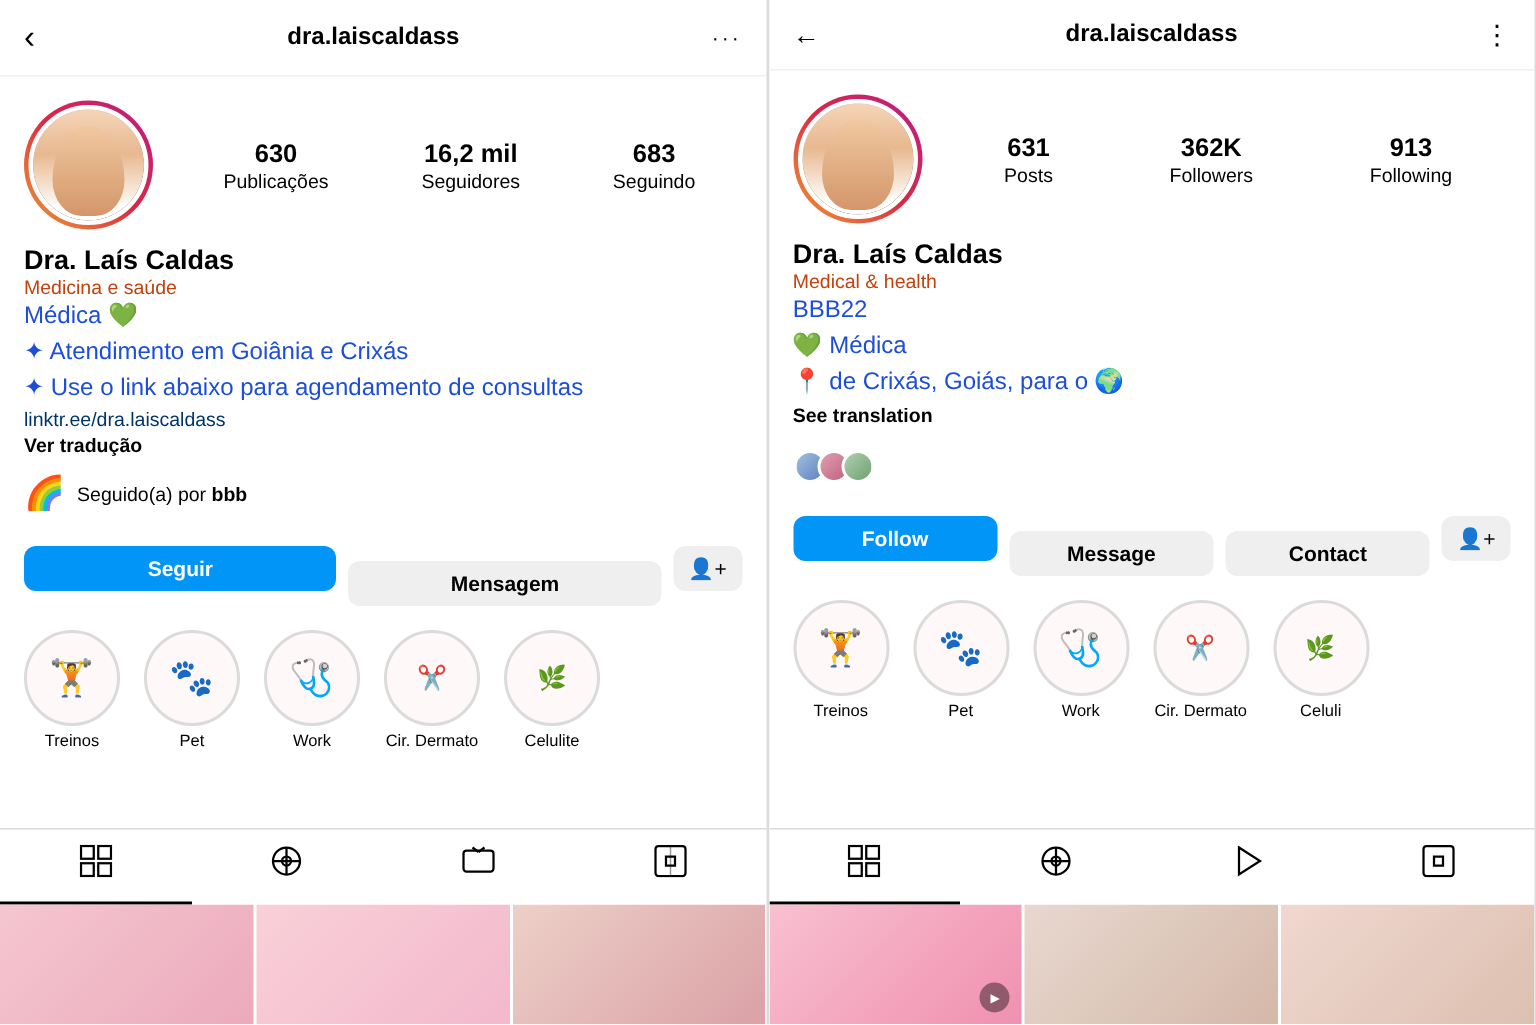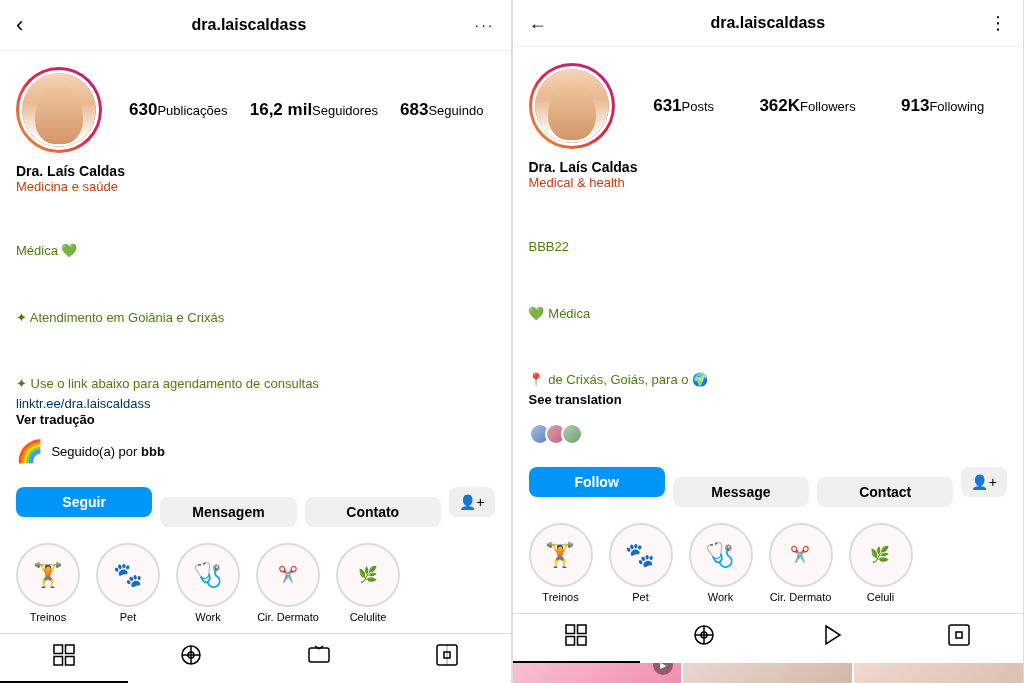--- a/index.html
+++ b/index.html
@@ -77,51 +77,50 @@
       justify-content: center;
       overflow: hidden;
     }
     .stats-row {
       display: flex;
       flex: 1;
       justify-content: space-around;
     }
     .stat-item {
       display: flex;
-      flex-direction: row;
+      flex-direction: column;
       align-items: center;
     }
     .stat-num {
       font-size: 17px;
       font-weight: 700;
       color: #000;
     }
     .stat-label {
       font-size: 13px;
       color: #000;
     }
 
     
     .bio-section {
       padding: 0 16px 8px;
     }
     .bio-name {
-      font-size: 14px;
+      font-size: 18px;
       font-weight: 700;
       color: #000;
     }
     .bio-category {
       font-size: 13px;
       color: #c2410c;
     }
     .bio-text {
-      font-size: 13px;
-      color: #4d7c0f;
+      font-size: 16px;
+      color: #1d4ed8;
       line-height: 1.5;
-      margin-top: 47px;
     }
     .bio-link {
       font-size: 13px;
       color: #003569;
       text-decoration: none;
     }
     .bio-translation {
       font-size: 13px;
       font-weight: 600;
       color: #000;
@@ -369,21 +368,20 @@
   <div class="seguido-row">
     <span class="seguido-emoji">🌈</span>
     <span class="seguido-text">
       Seguido(a) por <strong>bbb</strong>
     </span>
   </div>
 
   <div class="action-buttons">
     <button class="btn-follow">Seguir</button>
     <button class="btn-outline">Mensagem</button>
-    <button class="btn-outline">Contato</button>
     <button class="btn-add-person">
       <span style="font-size:14px;">👤+</span>
     </button>
   </div>
 
   <div class="highlights">
     <div class="highlight-item">
       <div class="highlight-circle">🏋️</div>
       <span class="highlight-label">Treinos</span>
     </div>

